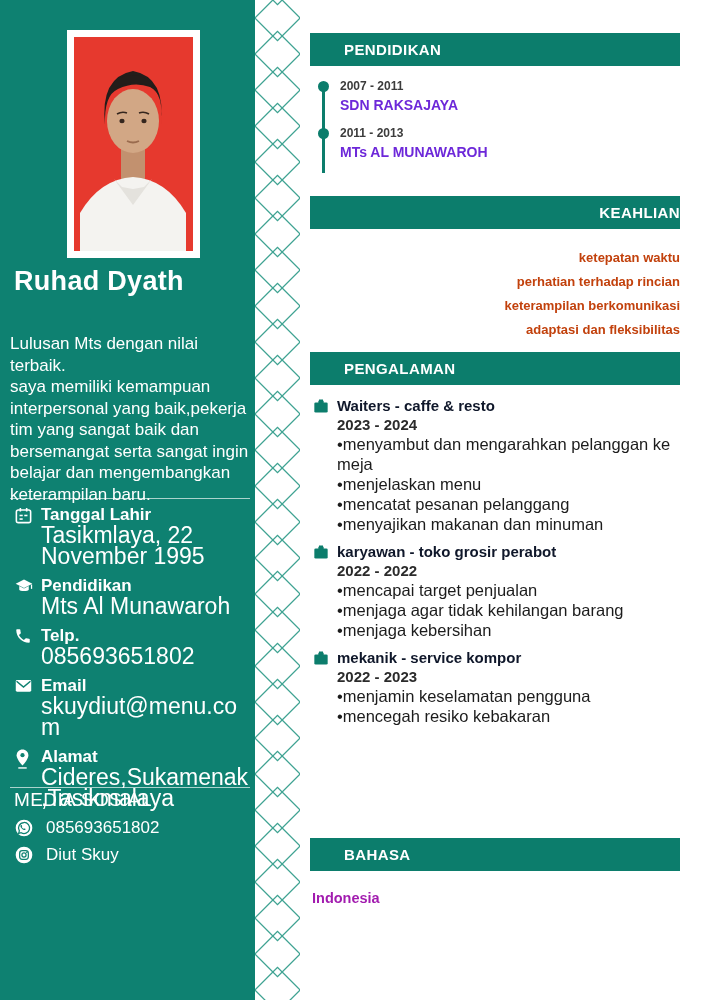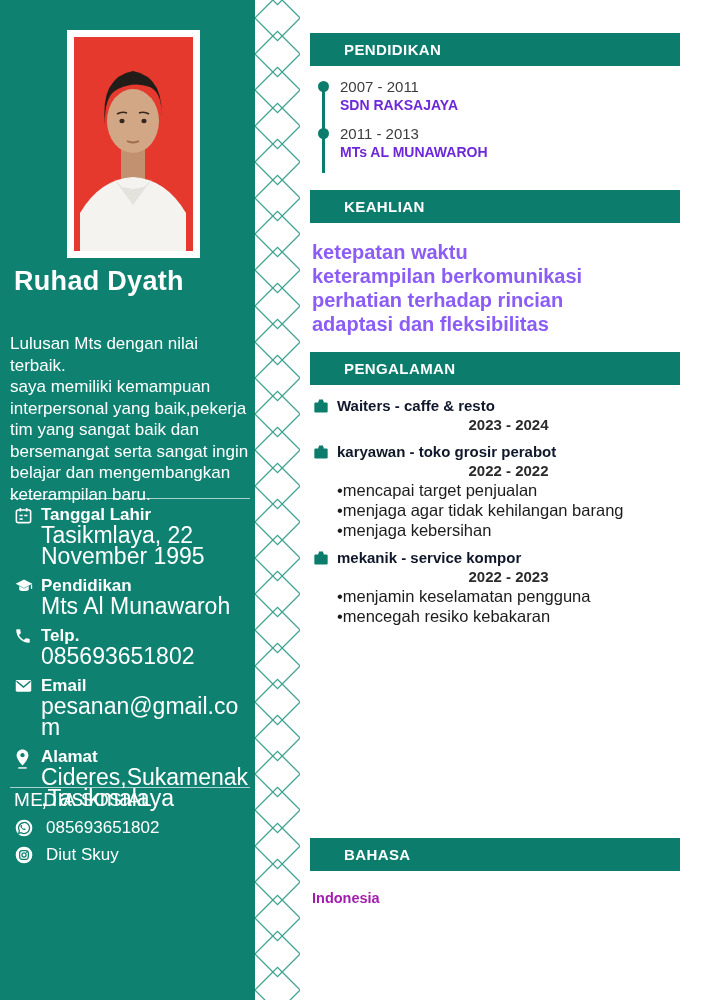--- a/index.html
+++ b/index.html
@@ -24,39 +24,39 @@
   .social-title{font-size:19px;line-height:22px;letter-spacing:.4px;}
   .social-row{display:flex;align-items:center;margin-top:7px;}
   .social-row .glyph{flex:0 0 20px;height:20px;margin-right:12px;}
   .social-value{font-size:17px;}
 
   
   .strip{position:absolute;left:255px;top:0;width:45px;height:1000px;background:#fff;}
 
   
   .section{position:absolute;left:310px;width:370px;}
-  .sec-edu{top:33px;} .sec-skills{top:190px;} .sec-exp{top:352px;} .sec-lang{top:838px;}
+  .sec-edu{top:33px;} .sec-skills{top:196px;text-align:right;} .sec-exp{top:352px;} .sec-lang{top:838px;}
   .bar{height:33px;background:#0C7D6C;color:#fff;font-weight:bold;font-size:15px;
        line-height:33px;padding-left:34px;letter-spacing:.4px;}
 
   .timeline{position:relative;margin:12px 0 0 8px;}
   .tl-line{position:absolute;left:4px;top:9px;height:86px;width:3px;background:#0C7D6C;}
   .edu-item{position:relative;padding-left:22px;margin-bottom:9px;}
   .edu-dot{position:absolute;left:0;top:3px;width:11px;height:11px;border-radius:50%;background:#0C7D6C;}
-  .edu-years{font-size:15px;font-weight:normal;color:#3c3c3c;line-height:17px;}
+  .edu-years{font-size:12px;font-weight:bold;color:#3c3c3c;line-height:17px;}
   .edu-school{font-size:14px;font-weight:bold;color:#6d28d9;line-height:21px;}
 
   .skills-list{margin:20px 0 0 2px;}
-  .skill{font-size:20px;font-weight:bold;color:#8b5cf6;line-height:18px;margin-bottom:6px;}
+  .skill{font-size:13px;font-weight:bold;color:#c2410c;line-height:18px;margin-bottom:6px;}
 
   .exp-list{margin-top:12px;}
   .exp-item{position:relative;padding-left:27px;margin-bottom:9px;}
   .exp-icon{position:absolute;left:3px;top:2px;}
   .exp-role{font-size:15px;font-weight:bold;color:#0f172a;line-height:18px;}
-  .exp-years{font-size:15px;font-weight:bold;color:#2b2b2b;line-height:19px;text-align:center;}
+  .exp-years{font-size:15px;font-weight:bold;color:#2b2b2b;line-height:19px;}
   .exp-bullets{font-size:16.5px;color:#1c1c1c;line-height:20px;white-space:pre-line;}
 
   .lang-value{margin:19px 0 0 2px;font-size:14.5px;font-weight:bold;color:#a21caf;}
 </style>
 </head>
 <body>
 
 <div class="page">
 
   <div class="sidebar">
@@ -132,21 +132,21 @@
 
       <div class="detail-row">
         <span class="detail-icon">
           <svg width="19" height="17" viewBox="0 0 24 22">
               <rect x="2" y="4" width="20" height="15" rx="1.8" fill="#fff"></rect>
               <polyline points="3,5.5 12,13 21,5.5" fill="none" stroke="#0E8171" stroke-width="2"></polyline>
             </svg>
         </span>
         <span class="detail-text">
           <span class="detail-label">Email</span>
-          <div class="detail-value">pesanan@gmail.com</div>
+          <div class="detail-value">skuydiut@menu.com</div>
         </span>
       </div>
 
       <div class="detail-row">
         <span class="detail-icon">
           <svg width="17" height="21" viewBox="0 0 24 30">
               <path d="M12,2 C7.3,2 3.6,5.7 3.6,10.3 C3.6,16.4 12,25 12,25 s8.4,-8.6 8.4,-14.7 C20.4,5.7 16.7,2 12,2 Z" fill="#fff"></path>
               <circle cx="12" cy="10.3" r="3" fill="#0E8171"></circle>
               <line x1="6" y1="28.5" x2="18" y2="28.5" stroke="#fff" stroke-width="2"></line>
             </svg>
@@ -215,39 +215,43 @@
         <div class="edu-years">2011 - 2013</div>
         <div class="edu-school">MTs AL MUNAWAROH</div>
       </div>
     </div>
   </div>
 
   <div class="section sec-skills">
     <div class="bar">KEAHLIAN</div>
     <div class="skills-list">
       <div class="skill">ketepatan waktu</div>
+      <div class="skill">perhatian terhadap rincian</div>
       <div class="skill">keterampilan berkomunikasi</div>
-      <div class="skill">perhatian terhadap rincian</div>
       <div class="skill">adaptasi dan fleksibilitas</div>
     </div>
   </div>
 
   <div class="section sec-exp">
     <div class="bar">PENGALAMAN</div>
     <div class="exp-list">
 
       <div class="exp-item">
         <span class="exp-icon">
           <svg width="16" height="15" viewBox="0 0 24 22">
               <path d="M9,3.5 h6 v2 h-6 z M9,1.5 h6" fill="none" stroke="#0C7D6C" stroke-width="2"></path>
               <rect x="2" y="5" width="20" height="15" rx="2" fill="#0C7D6C"></rect>
             </svg>
         </span>
         <div class="exp-role">Waiters - caffe &amp; resto</div>
         <div class="exp-years">2023 - 2024</div>
+        <div class="exp-bullets">•menyambut dan mengarahkan pelanggan ke meja
+•menjelaskan menu
+•mencatat pesanan pelanggang
+•menyajikan makanan dan minuman</div>
       </div>
 
       <div class="exp-item">
         <span class="exp-icon">
           <svg width="16" height="15" viewBox="0 0 24 22">
               <path d="M9,3.5 h6 v2 h-6 z M9,1.5 h6" fill="none" stroke="#0C7D6C" stroke-width="2"></path>
               <rect x="2" y="5" width="20" height="15" rx="2" fill="#0C7D6C"></rect>
             </svg>
         </span>
         <div class="exp-role">karyawan - toko grosir perabot</div>

